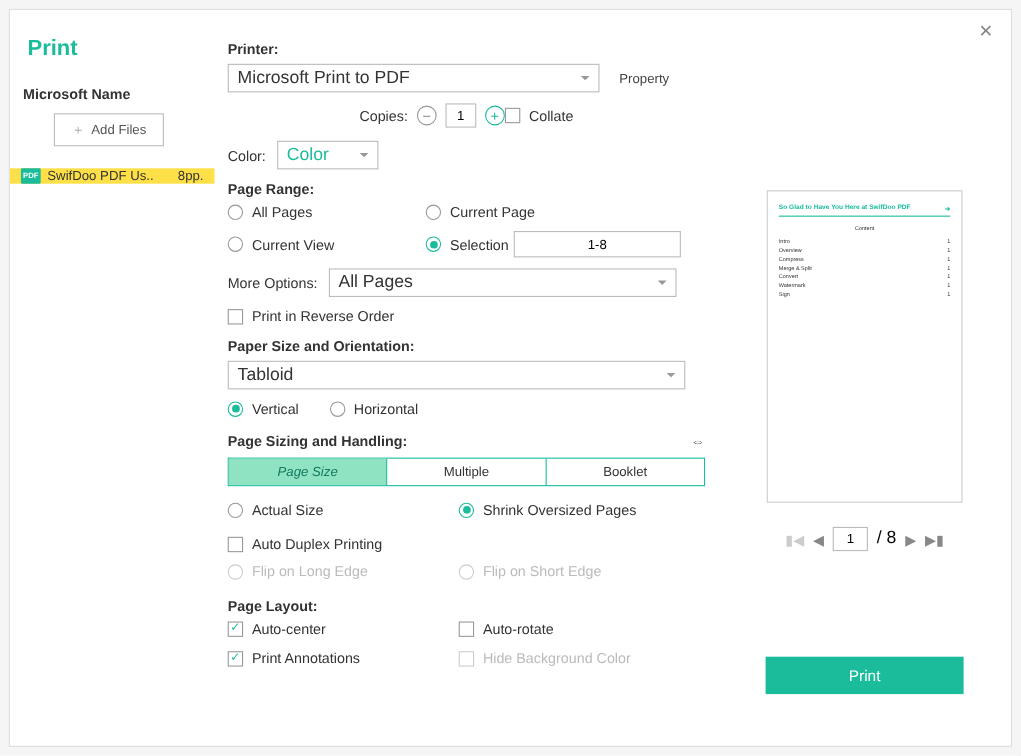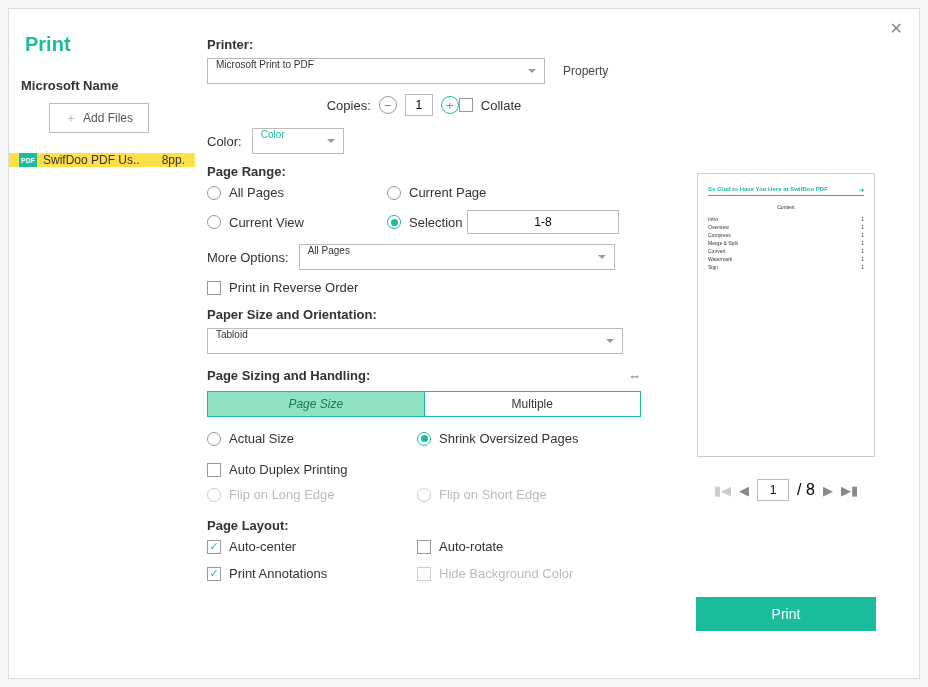--- a/index.html
+++ b/index.html
@@ -11,21 +11,21 @@
 .sidebar { width: 186px; padding: 20px 8px 8px 8px; display: flex; flex-direction: column; }
 .sb-title { color: #1abc9c; font-weight: 700; font-size: 20px; padding: 4px 8px 16px 8px; }
 .sb-docs { font-weight: 600; font-size: 13px; padding: 6px 4px 10px 4px; color: #333; }
 .add-files { width: 100px; height: 30px; margin: 0 0 20px 32px; border: 1px solid #bbb; background: #fff; display: flex; align-items: center; justify-content: center; gap: 6px; font-size: 12px; color: #555; cursor: pointer; }
 .file-row { margin-left: -8px; margin-right: -8px; padding: 0 10px; background: #fde047; display: flex; align-items: center; gap: 6px; font-size: 12px; color: #333; cursor: pointer; }
 .pdf-badge { width: 18px; height: 14px; background: #1abc9c; color: #fff; font-size: 7px; font-weight: 700; display: flex; align-items: center; justify-content: center; border-radius: 1px; }
 
 .main { flex: 1; padding: 20px 12px 10px 12px; overflow: auto; font-size: 13px; color: #333; }
 .section-label { font-weight: 700; margin: 8px 0 6px 0; }
 .row { display: flex; align-items: center; gap: 10px; margin-bottom: 10px; }
-.select { height: 26px; border: 1px solid #bbb; background: #fff; padding: 0 22px 0 8px; font-size: 10px; position: relative; display: flex; align-items: flex-start; }
+.select { height: 26px; border: 1px solid #bbb; background: #fff; padding: 0 22px 0 8px; font-size: 16px; position: relative; display: flex; align-items: center; }
 .select::after { content: ""; position: absolute; right: 8px; top: 50%; margin-top: -2px; border: 4px solid transparent; border-top-color: #999; }
 .printer-select { width: 338px; }
 .property-btn { padding: 0 8px; font-size: 12px; color: #444; background: none; border: none; cursor: pointer; }
 
 .copies-row { display: flex; align-items: center; justify-content: center; margin-bottom: 12px; }
 .copies-left { display: flex; align-items: center; gap: 8px; }
 .circ-btn { width: 18px; height: 18px; border: 1.5px solid #999; border-radius: 50%; background: #fff; display: flex; align-items: center; justify-content: center; font-size: 13px; line-height: 1; color: #888; cursor: pointer; }
 .circ-btn.plus { border-color: #1abc9c; color: #1abc9c; }
 .num-input { width: 28px; height: 22px; border: 1px solid #bbb; text-align: center; font-size: 12px; }
 .chk { width: 14px; height: 14px; border: 1px solid #999; background: #fff; display: inline-flex; align-items: center; justify-content: center; }
@@ -147,28 +147,39 @@
       </div>
       <label class="radio-row" style="margin-bottom:12px">
         <span class="chk"></span>
         <span>Print in Reverse Order</span>
       </label>
 
       <div class="section-label">Paper Size and Orientation:</div>
       <div class="select paper-select">
           <span>Tabloid</span>
         </div>
+      <div class="row" style="gap:28px">
+        <label class="radio-row">
+            <span class="radio on"></span>
+            <span>Vertical</span>
+          </label>
+        <label class="radio-row">
+            <span class="radio"></span>
+            <span>Horizontal</span>
+          </label>
+      </div>
 
       <div class="size-head">
         <span class="section-label" style="margin:0">Page Sizing and Handling:</span>
         <span class="fit-icon">⇔</span>
       </div>
       <div class="segmented">
         <div class="seg active">Page Size</div>
         <div class="seg">Multiple</div>
+        <div class="seg">Booklet</div>
       </div>
       <div class="two-col" style="margin-bottom:16px">
         <label class="radio-row">
             <span class="radio"></span>
             <span>Actual Size</span>
           </label>
         <label class="radio-row">
             <span class="radio on"></span>
             <span>Shrink Oversized Pages</span>
           </label>

